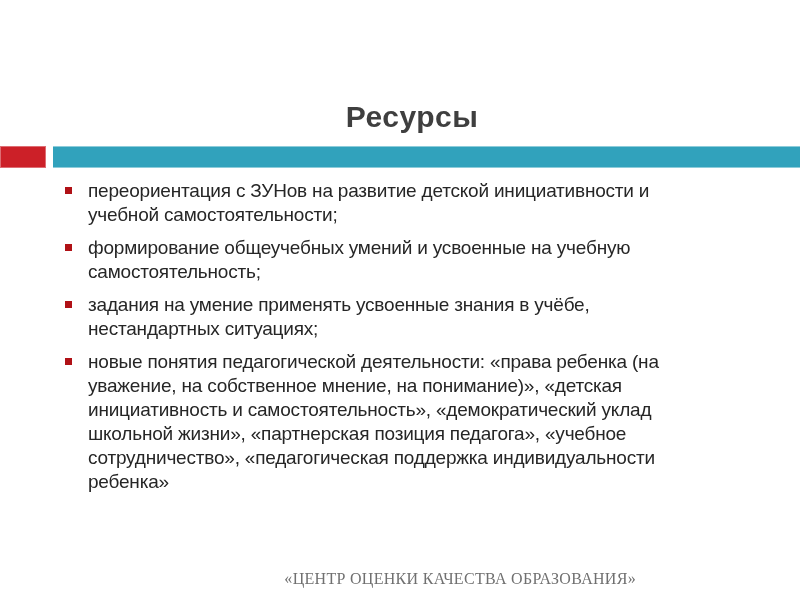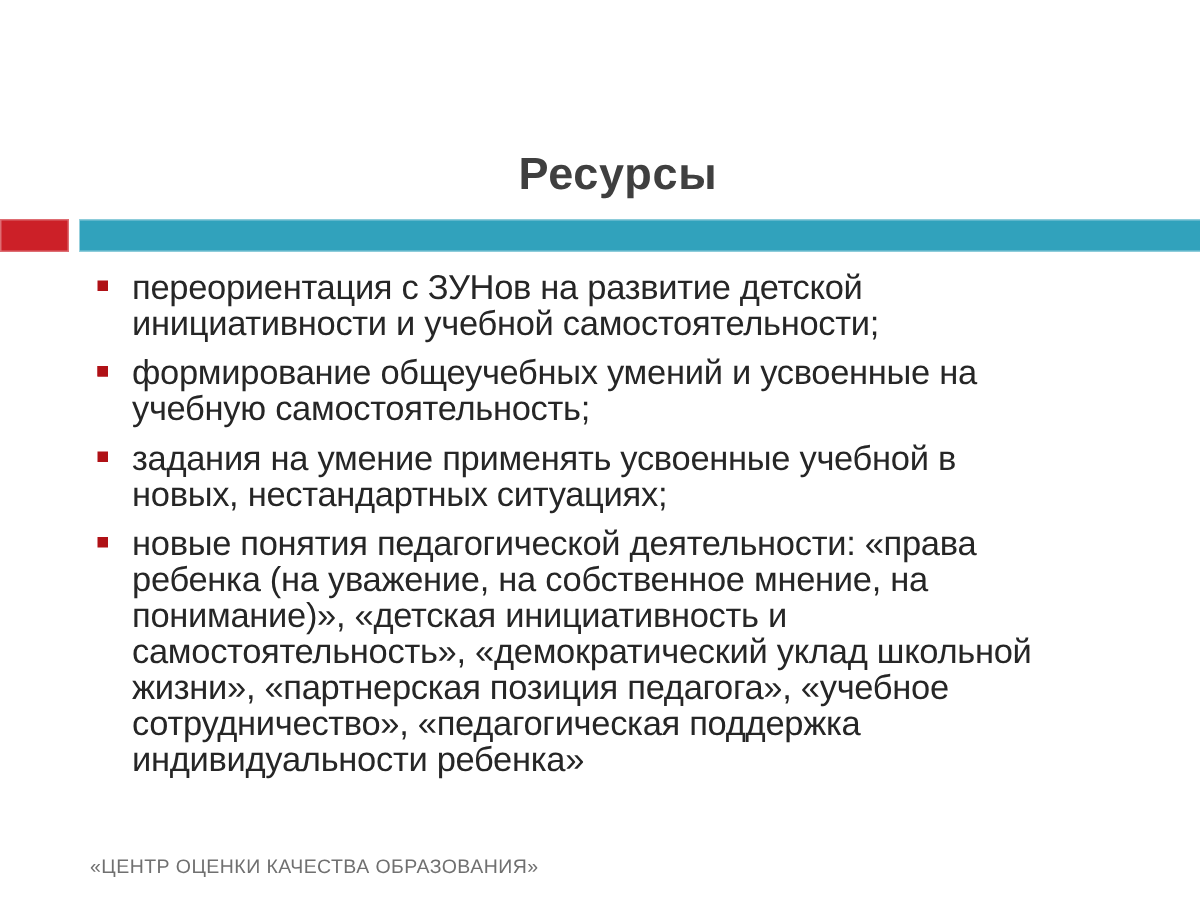--- a/index.html
+++ b/index.html
@@ -46,21 +46,21 @@
     box-shadow: inset 0 1px 0 rgba(255,255,255,0.45), inset 0 -1px 0 rgba(255,255,255,0.45);
   }
   .bullets {
     position: absolute;
     top: 163px;
     left: 62px;
     width: 650px;
     margin: 0;
     padding: 0;
     list-style: none;
-    font-size: 23px;
+    font-size: 19px;
     line-height: 24px;
     color: #262626;
     letter-spacing: -0.2px;
   }
   .bullets li {
     position: relative;
     padding-left: 26px;
     margin-bottom: 9px;
   }
   .marker {
@@ -69,24 +69,25 @@
     top: 8px;
     width: 7px;
     height: 7px;
     background: #b01116;
   }
   .footer {
     position: absolute;
     top: 554px;
     left: 60px;
     width: 576px;
-    text-align: left;
-    font-size: 13px;
+    text-align: right;
+    font-size: 16px;
     color: #707070;
     letter-spacing: 0.3px;
+    font-family: Liberation Serif, serif;
   }
 </style>
 </head>
 <body>
 
 <div class="slide">
 
   <h1 class="title">Ресурсы</h1>
 
   <div class="decor">
@@ -101,21 +102,21 @@
     </li>
     <li>
       <span class="marker"></span>
     </li>
     <li>
       <span class="marker"></span>
       <span>формирование общеучебных умений и усвоенные на учебную самостоятельность;</span>
     </li>
     <li>
       <span class="marker"></span>
-      <span>задания  на умение применять усвоенные учебной в новых, нестандартных ситуациях;</span>
+      <span>задания  на умение применять усвоенные знания в учёбе, нестандартных ситуациях;</span>
     </li>
     <li>
       <span class="marker"></span>
       <span>новые понятия педагогической деятельности: «права ребенка (на уважение, на собственное мнение, на понимание)», «детская инициативность и самостоятельность», «демократический уклад школьной жизни», «партнерская позиция педагога», «учебное сотрудничество», «педагогическая поддержка индивидуальности ребенка»</span>
     </li>
   </ul>
 
   <div class="footer">«ЦЕНТР ОЦЕНКИ КАЧЕСТВА ОБРАЗОВАНИЯ»</div>
 
 </div>

